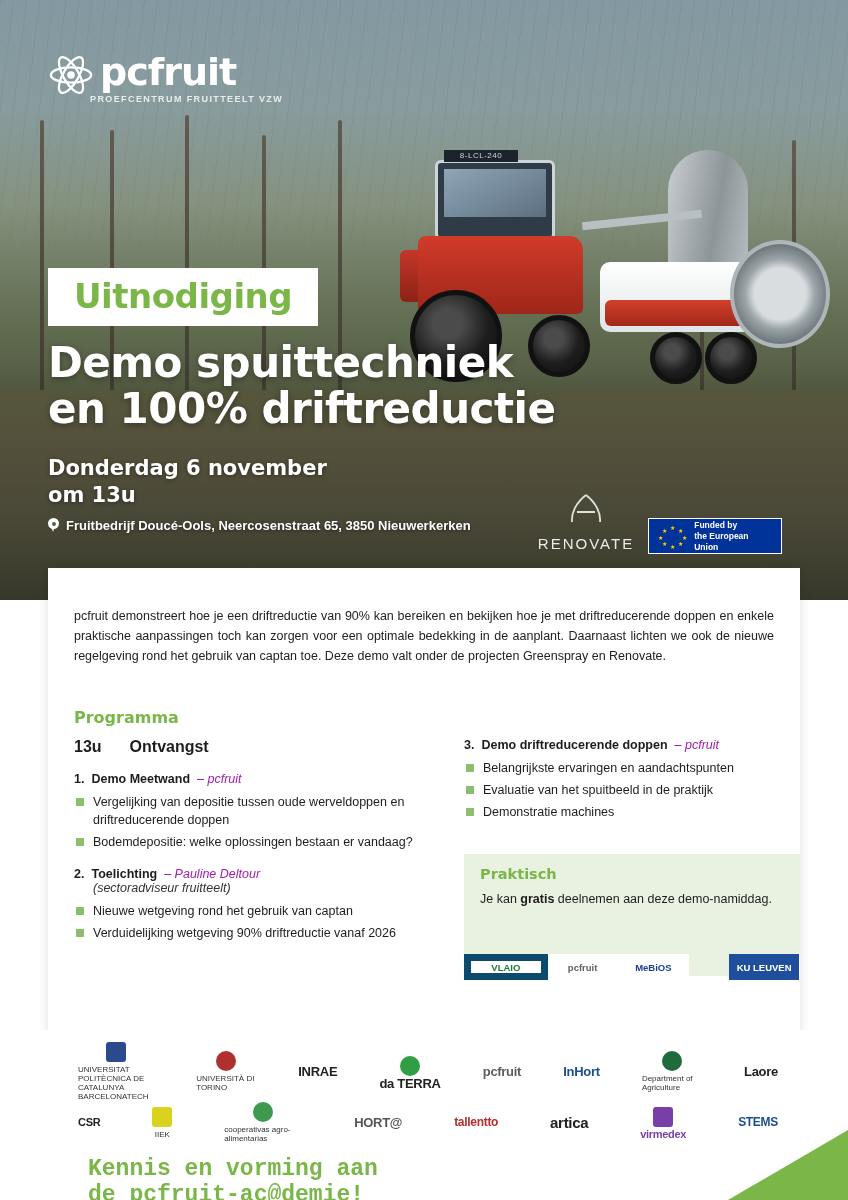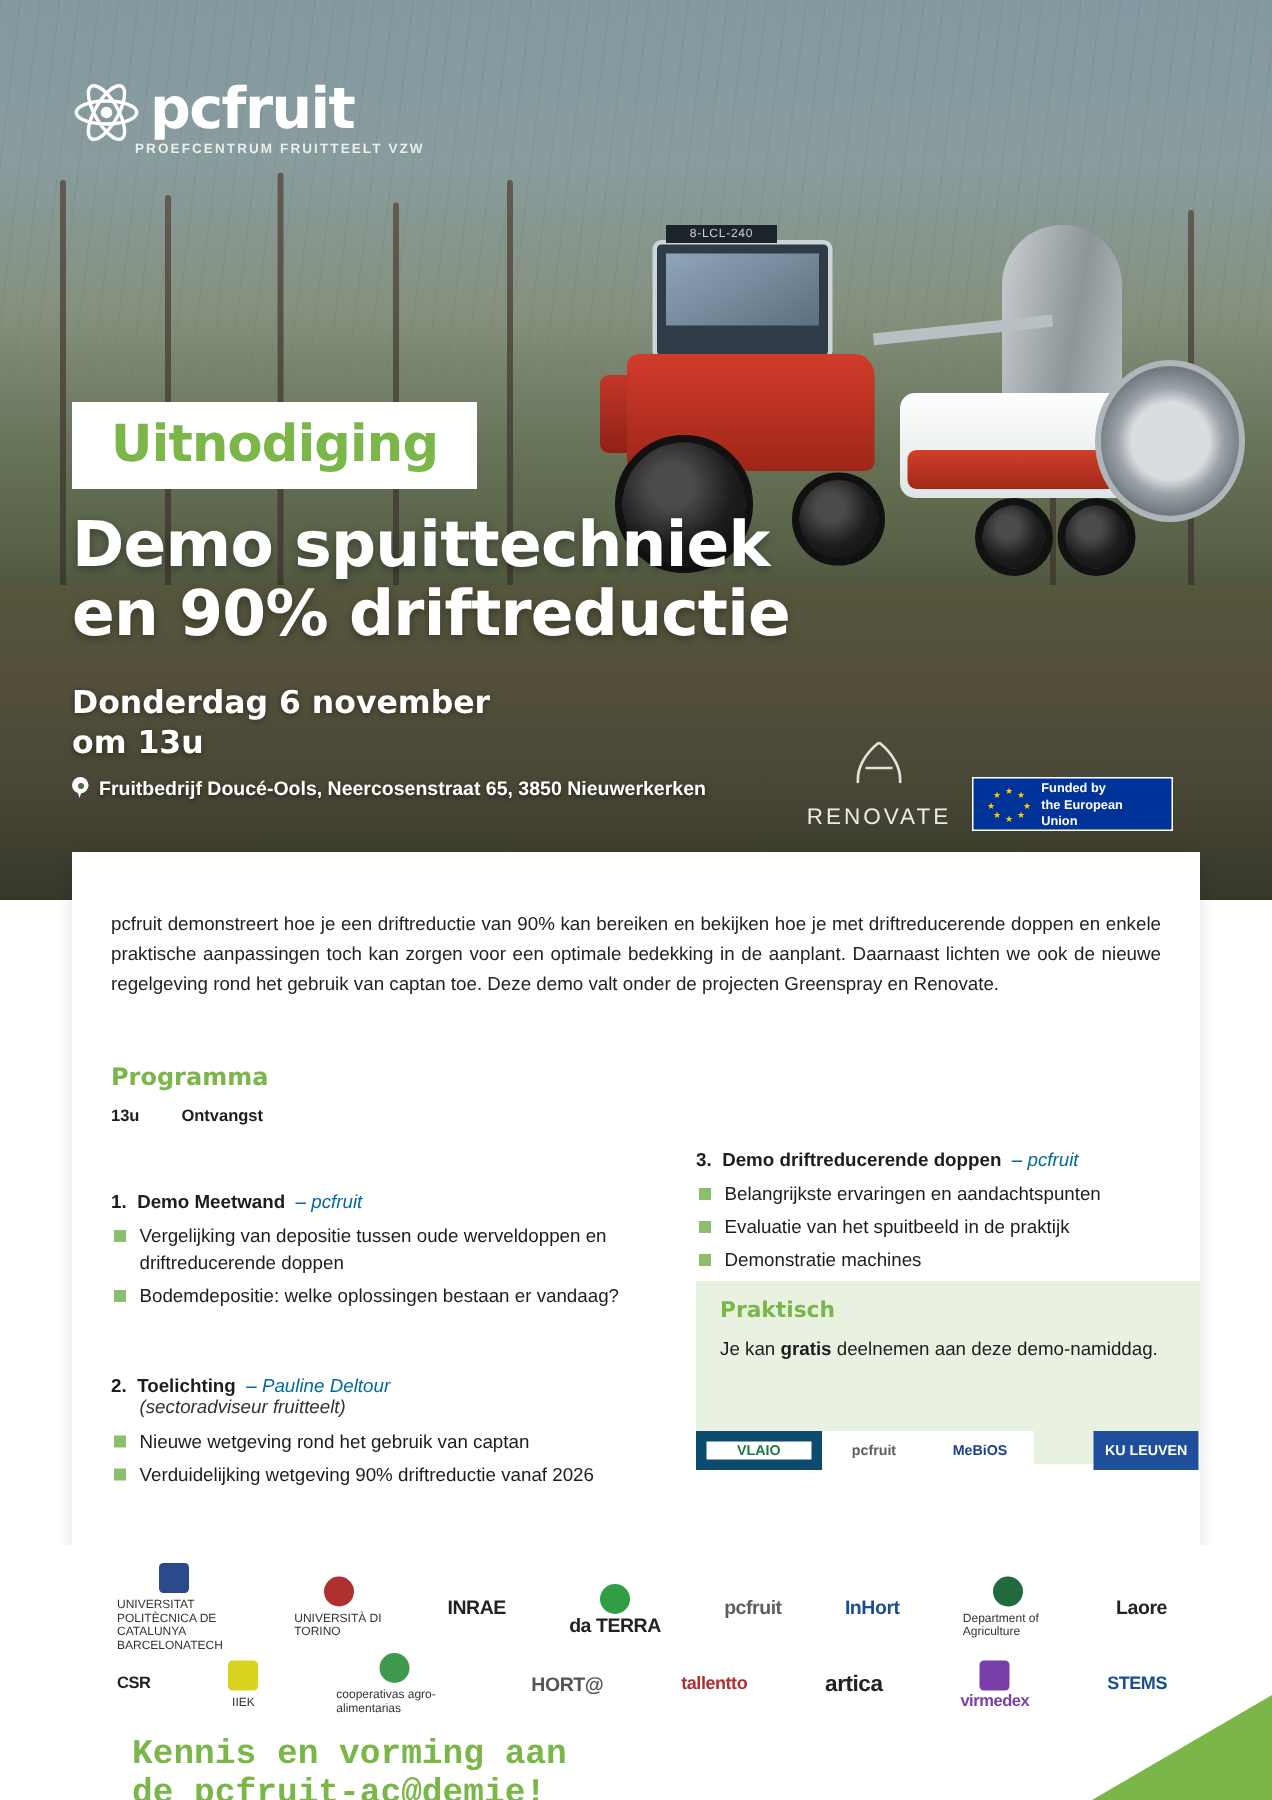--- a/index.html
+++ b/index.html
@@ -126,26 +126,26 @@
     position: absolute; left: 26px; top: 38px; width: 700px;
     font-size: 12.5px; line-height: 20px; color: #222; text-align: justify;
   }
   .prog-title {
     position: absolute; left: 26px; top: 140px; color: #7ab648;
     font-size: 16px; font-weight: 700; font-family:"DejaVu Sans", sans-serif;
   }
   .col-left { position: absolute; left: 26px; top: 170px; width: 340px; }
   .col-right { position: absolute; left: 416px; top: 170px; width: 336px; }
 
-  .row-time { font-size: 11px; font-weight: 700; color:#1d1d1d; display:flex; gap: 28px;}
+  .row-time { font-size: 16px; font-weight: 700; color:#1d1d1d; display:flex; gap: 28px;}
   .item { margin-top: 16px; }
   .item-head { font-size: 12.5px; color: #1d1d1d; display: flex; gap: 7px; align-items: baseline;}
   .item-num { font-weight: 700; }
   .item-title { font-weight: 700; }
-  .item-who { font-style: italic; font-weight: 400; color:#0369a1;margin-top:28px; }
+  .item-who { font-style: italic; font-weight: 400; color:#a21caf; }
   .item-sub { font-style: italic; font-size: 12.5px; color:#333; margin-left: 19px; }
   ul.bullets { list-style: none; margin: 7px 0 0 0; padding: 0; }
   ul.bullets li {
     position: relative; padding-left: 19px; font-size: 12.5px; line-height: 18px;
     color: #1d1d1d; margin-bottom: 4px;
   }
   ul.bullets li::before {
     content:""; position:absolute; left: 2px; top: 5px; width: 8px; height: 8px; background:#8cbf6d;
   }
 
@@ -233,21 +233,21 @@
       <div class="logo-text">pcfruit</div>
       <div class="logo-sub">PROEFCENTRUM FRUITTEELT VZW</div>
     </div>
 
     <div class="badge">
       <span>Uitnodiging</span>
     </div>
 
     <div class="headline">
       <div>Demo spuittechniek</div>
-      <div>en 90% driftreductie</div>
+      <div>en 100% driftreductie</div>
     </div>
 
     <div class="date">
       <div>Donderdag 6 november</div>
       <div>om 13u</div>
     </div>
 
     <div class="loc">
       <span class="pin">
           <i></i>

